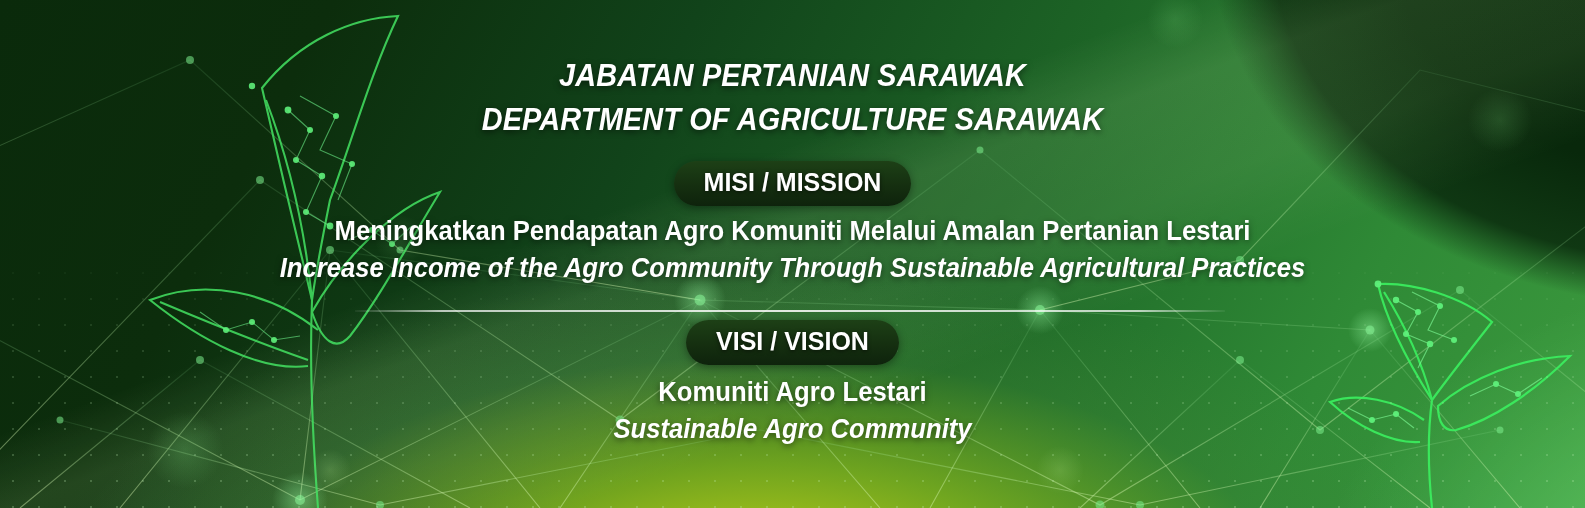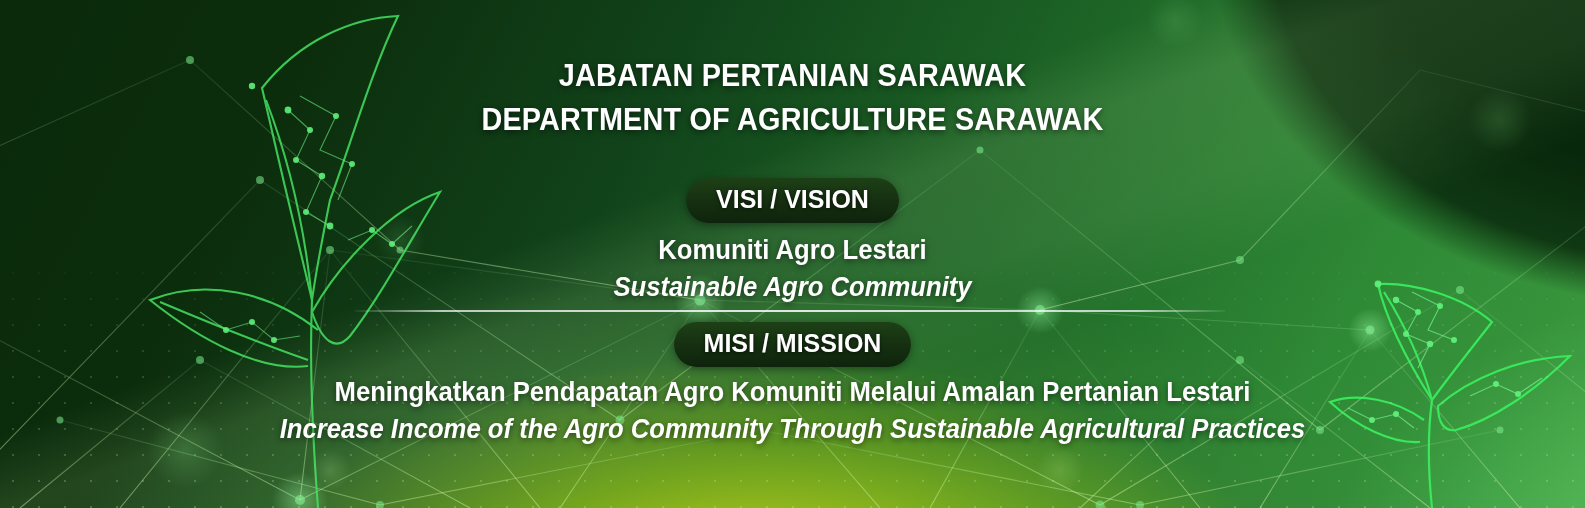--- a/index.html
+++ b/index.html
@@ -63,21 +63,21 @@
   .net { position: absolute; inset: 0; }
 
   
   .content {
     position: relative;
     z-index: 5;
     height: 100%;
     text-align: center;
     color: #ffffff;
   }
-  .title-block { padding-top: 54px; }
+  .title-block { padding-top: 54px; font-style: italic; }
   .title-line {
     font-size: 31px;
     font-weight: 700;
     letter-spacing: 0.2px;
     line-height: 1.42;
     text-shadow: 0 2px 7px rgba(0,0,0,0.55);
     transform: scaleX(0.93);
     transform-origin: center;
   }
 
@@ -261,25 +261,25 @@
   <div class="divider"></div>
 
   <div class="content">
 
     <div class="title-block">
       <div class="title-line">JABATAN PERTANIAN SARAWAK</div>
       <div class="title-line">DEPARTMENT OF AGRICULTURE SARAWAK</div>
     </div>
 
     <div>
+      <div class="pill pill-mission">MISI / MISSION</div>
+      <div class="line-bm mission-bm">Meningkatkan Pendapatan Agro Komuniti Melalui Amalan Pertanian Lestari</div>
+      <div class="line-en mission-en">Increase Income of the Agro Community Through Sustainable Agricultural Practices</div>
+    </div>
+
+    <div>
       <div class="pill pill-vision">VISI / VISION</div>
       <div class="line-bm vision-bm">Komuniti Agro Lestari</div>
       <div class="line-en vision-en">Sustainable Agro Community</div>
     </div>
 
-    <div>
-      <div class="pill pill-mission">MISI / MISSION</div>
-      <div class="line-bm mission-bm">Meningkatkan Pendapatan Agro Komuniti Melalui Amalan Pertanian Lestari</div>
-      <div class="line-en mission-en">Increase Income of the Agro Community Through Sustainable Agricultural Practices</div>
-    </div>
-
   </div>
 </div>
 
 </body></html>

